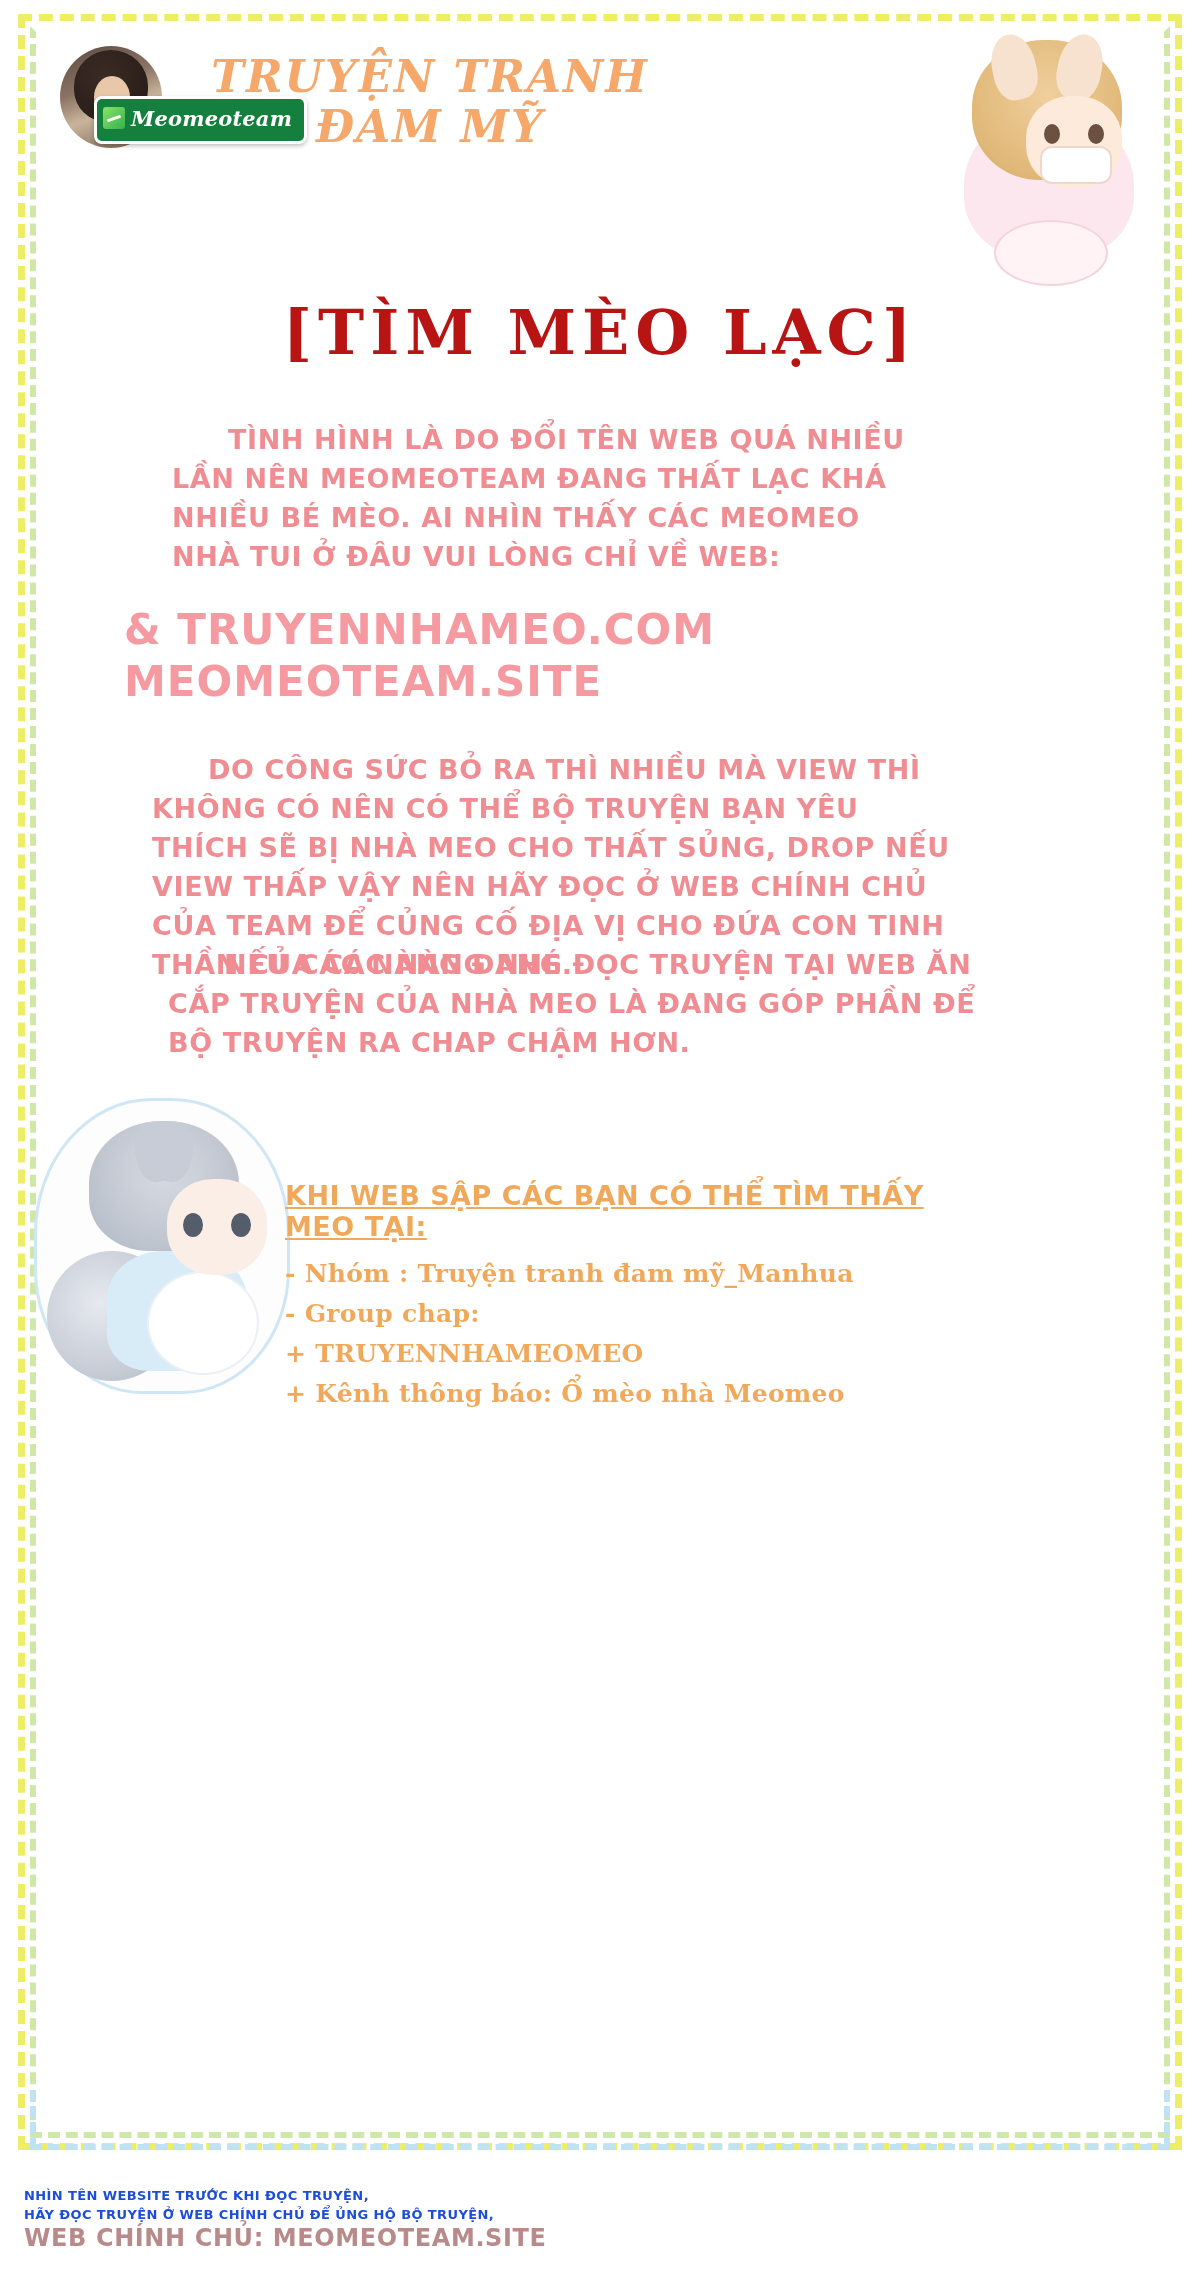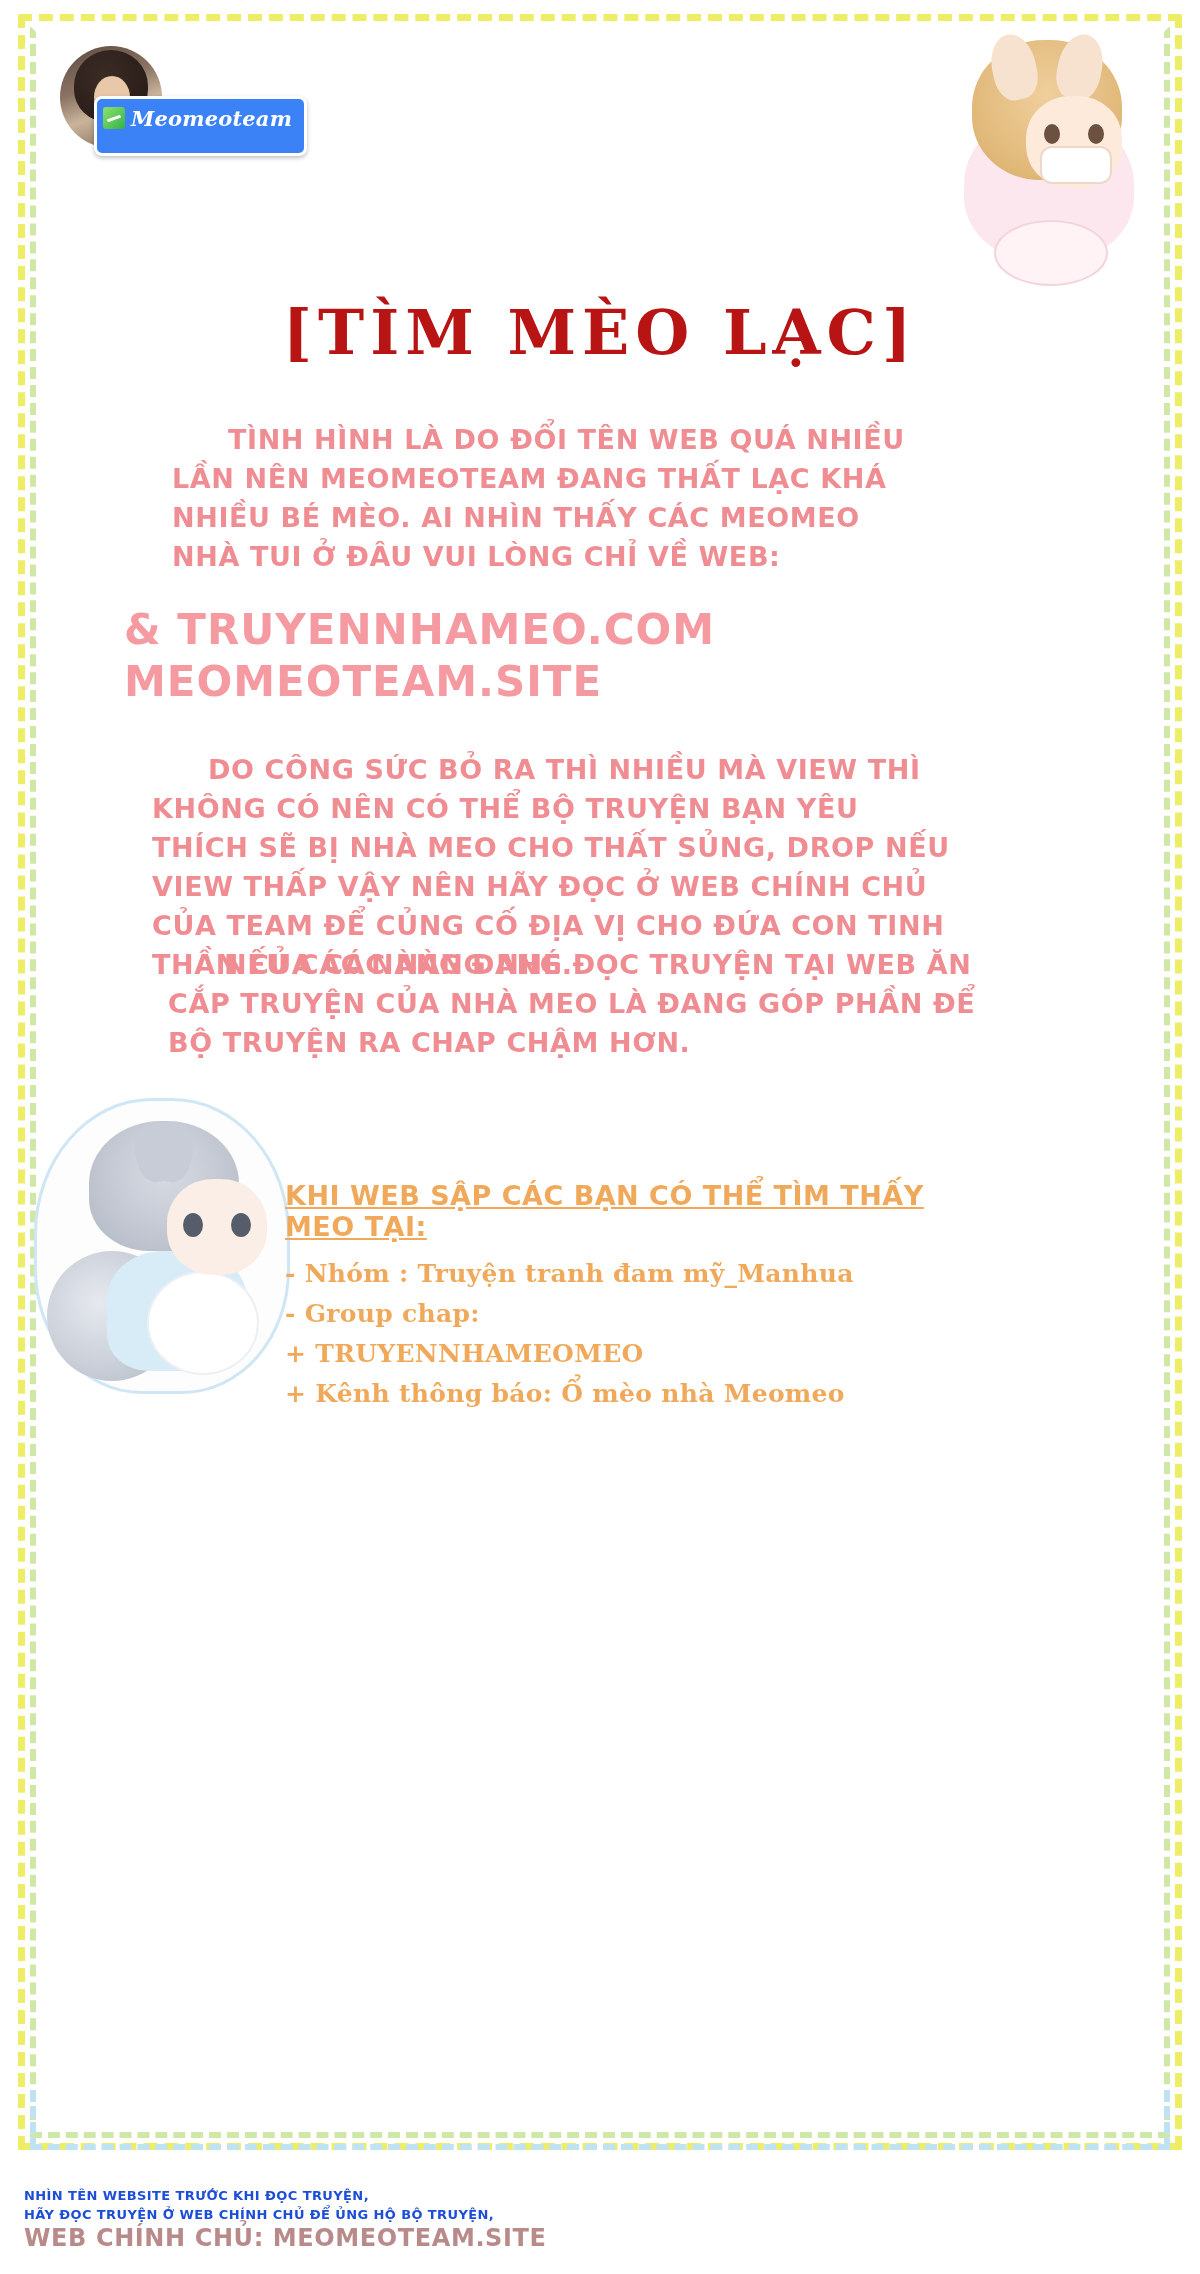--- a/index.html
+++ b/index.html
@@ -103,22 +103,22 @@
     border-radius: 50%;
     opacity: .9;
   }
   .brand-chip {
     position: absolute;
     left: 34px;
     top: 60px;
     display: flex;
     align-items: center;
     height: 38px;
-    padding: 0 12px 16px 6px;
-    background: #3b82f6;
+    padding: 0 12px 4px 6px;
+    background: #15803d;
     border: 3px solid #ffffff;
     border-radius: 8px;
     box-shadow: 0 2px 4px rgba(0,0,0,.25);
     text-align: right;
   }
   .brand-mark {
     width: 22px;
     height: 22px;
     margin-right: 6px;
     background: linear-gradient(135deg, #8ce36a 0%, #34b24a 100%);
@@ -428,20 +428,24 @@
   <div class="avatar-badge">
     <div class="avatar-circle">
       <div class="avatar-hair"></div>
       <div class="avatar-face"></div>
       <div class="avatar-flower"></div>
     </div>
   </div>
   <div class="brand-chip">
     <span class="brand-mark"></span>
     <span class="brand-text">Meomeoteam</span>
+  </div>
+  <div class="site-title">
+    <div>TRUYỆN TRANH</div>
+    <div>ĐAM MỸ</div>
   </div>
 </div>
 
 <div class="char-top">
   <div class="ct-body"></div>
   <div class="ct-hair">
     <div class="ct-ear-l"></div>
     <div class="ct-ear-r"></div>
     <div class="ct-face">
       <div class="ct-eye-l"></div>

